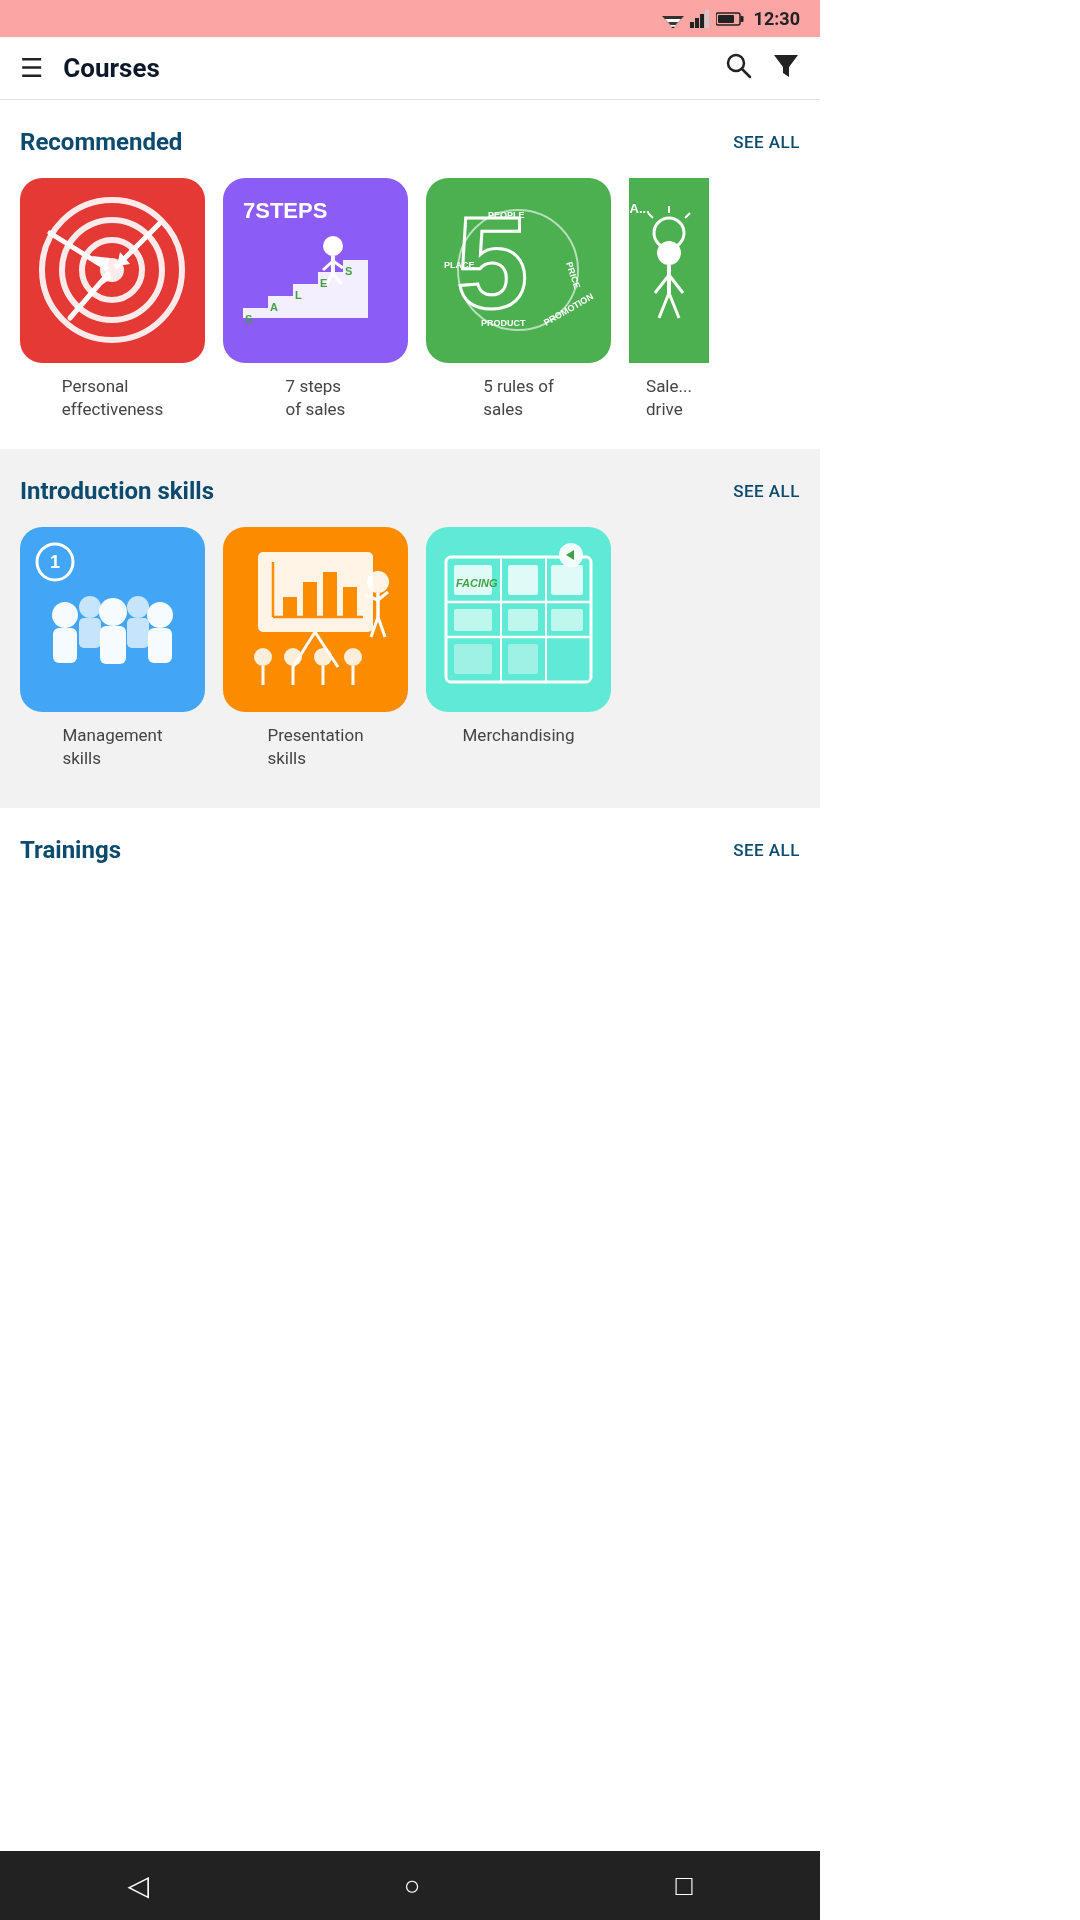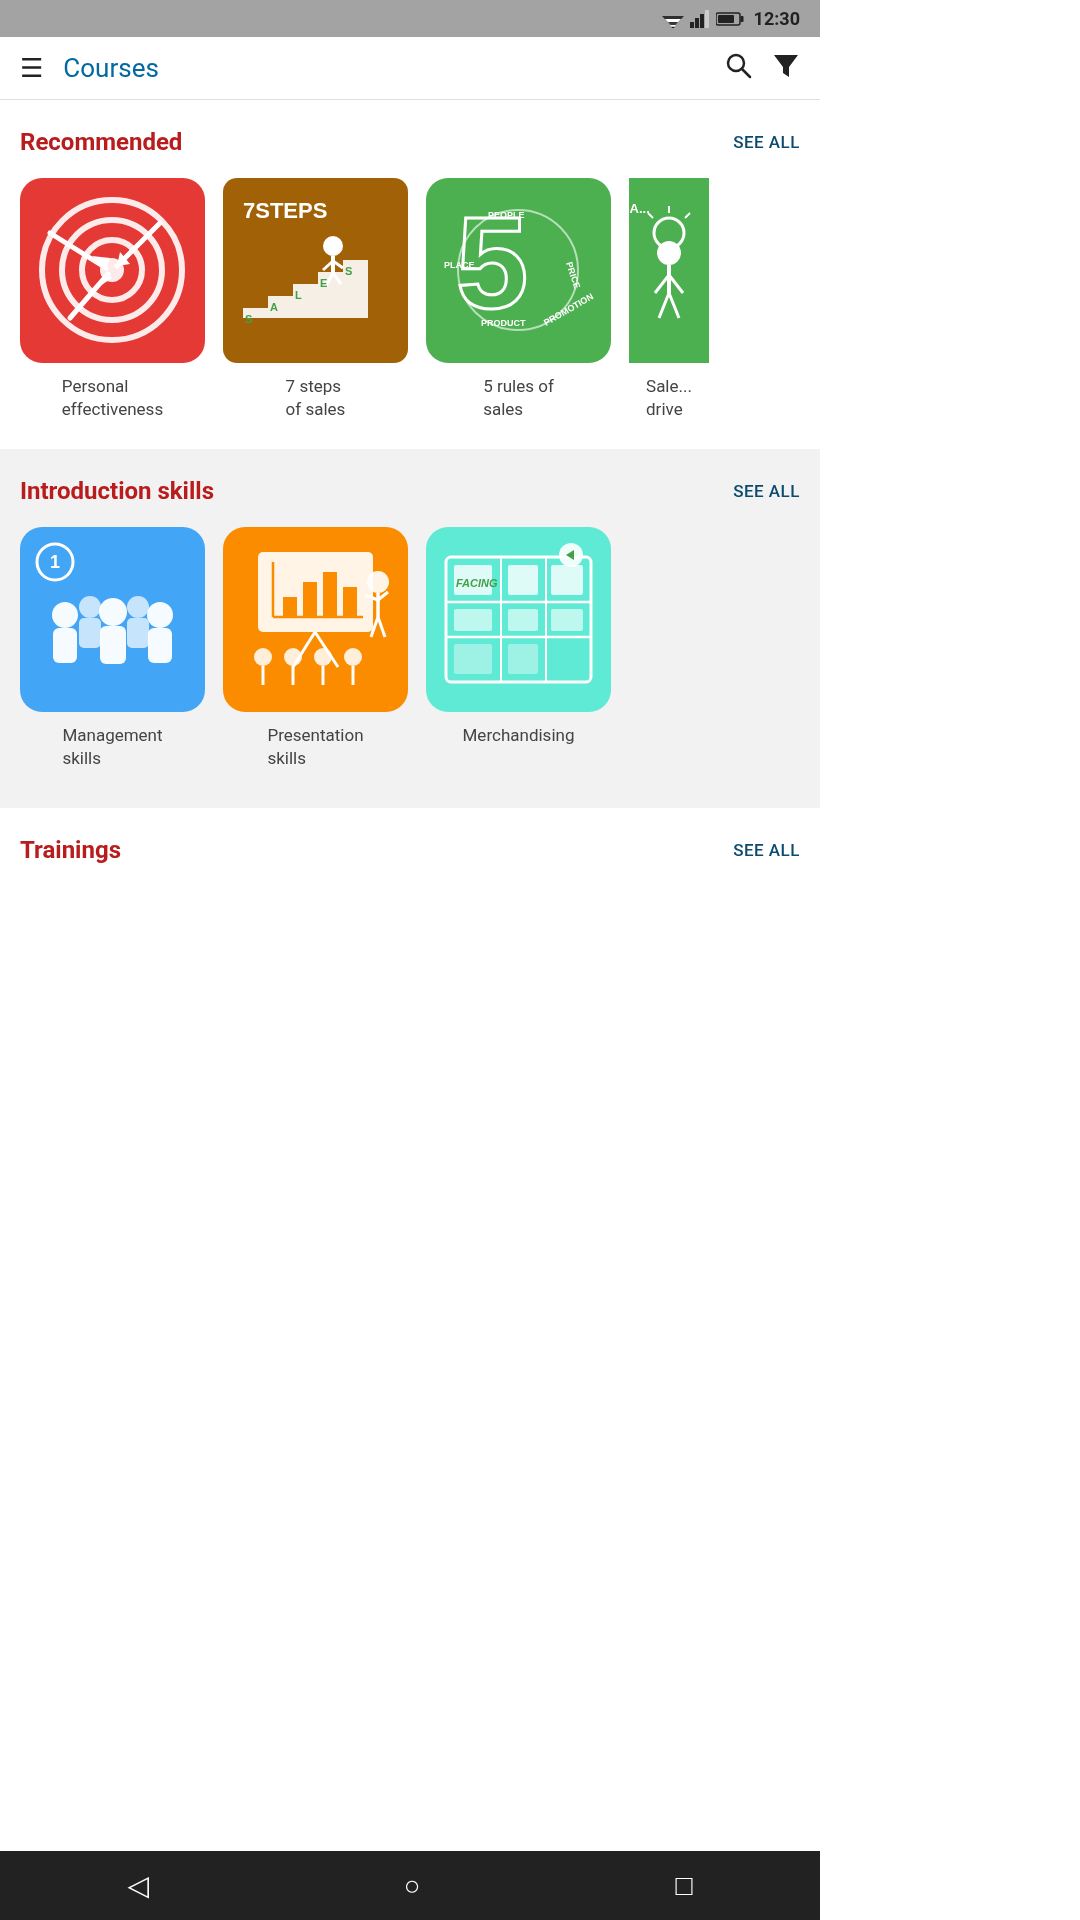--- a/index.html
+++ b/index.html
@@ -11,21 +11,21 @@
       background: #fff;
       overflow-x: hidden;
     }
 
     
     .status-bar {
       display: flex;
       justify-content: flex-end;
       align-items: center;
       padding: 8px 20px;
-      background: #a3a3a3;
+      background: #fca5a5;
       gap: 10px;
     }
     .status-bar-icons {
       display: flex;
       align-items: center;
       gap: 6px;
     }
     .status-time {
       font-size: 18px;
       font-weight: bold;
@@ -41,22 +41,22 @@
       border-bottom: 1px solid #e0e0e0;
     }
     .header-menu {
       font-size: 26px;
       cursor: pointer;
       margin-right: 20px;
       color: #222;
     }
     .header-title {
       font-size: 26px;
-      font-weight: normal;
-      color: #0369a1;
+      font-weight: bold;
+      color: #0f172a;
       flex: 1;
     }
     .header-icons {
       display: flex;
       gap: 20px;
       align-items: center;
     }
     .header-icon {
       font-size: 26px;
       color: #222;
@@ -73,21 +73,21 @@
     }
     .section-header {
       display: flex;
       justify-content: space-between;
       align-items: center;
       margin-bottom: 22px;
     }
     .section-title {
       font-size: 24px;
       font-weight: bold;
-      color: #b91c1c;
+      color: #0c4a6e;
     }
     .see-all {
       font-size: 17px;
       color: #0c4a6e;
       font-weight: 500;
       cursor: pointer;
       letter-spacing: 0.5px;
     }
 
     
@@ -119,21 +119,21 @@
     }
     .card-label {
       margin-top: 12px;
       font-size: 17px;
       color: #444;
       line-height: 1.35;
     }
 
     
     .card-red { background: #e53935; }
-    .card-green { background: #a16207; border-radius: 14px; }
+    .card-green { background: #8b5cf6; }
     .card-green2 { background: #4caf50; }
     .card-blue { background: #42a5f5; }
     .card-orange { background: #fb8c00; }
     .card-green3 { background: #5eead4; font-style: italic; }
 
     
     .card-image svg {
       width: 100%;
       height: 100%;
     }

